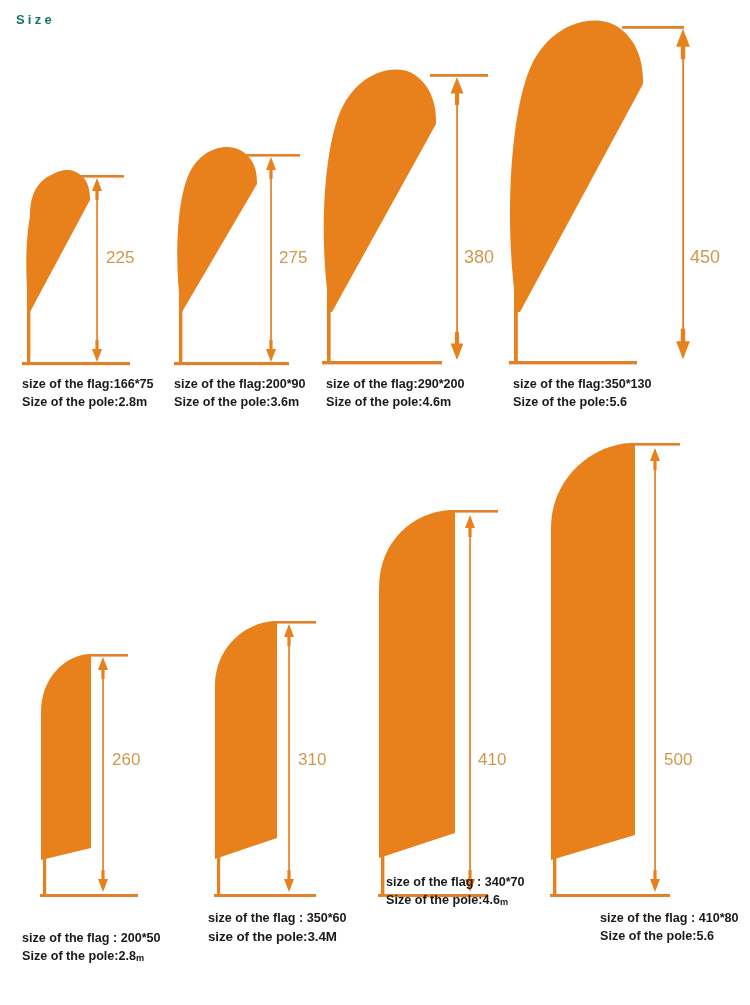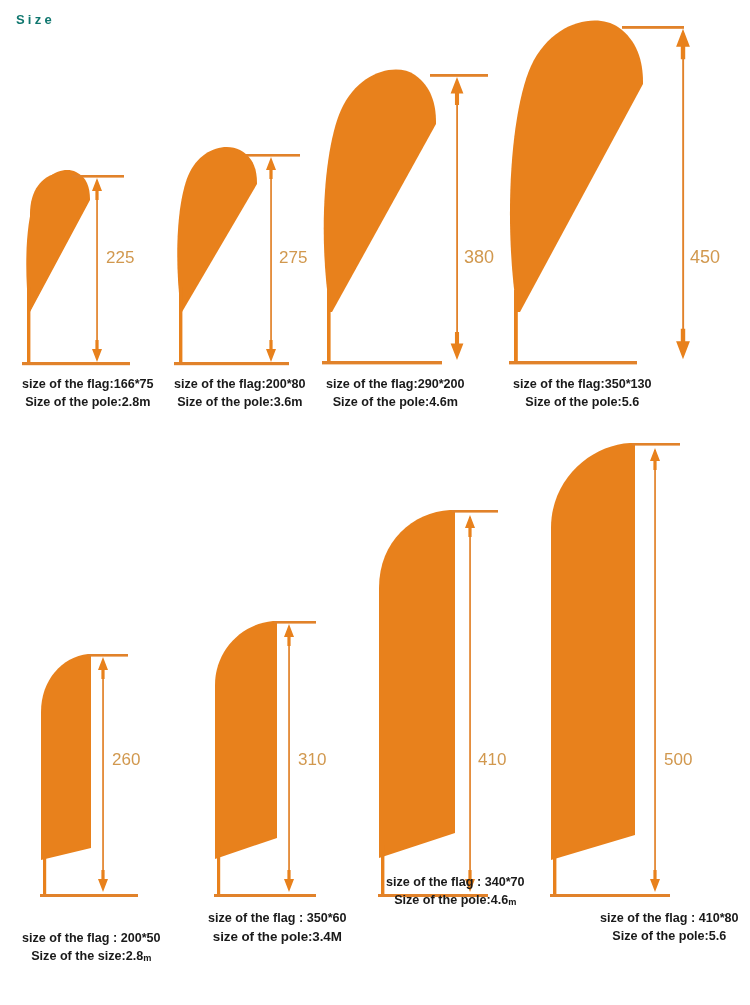--- a/index.html
+++ b/index.html
@@ -39,21 +39,20 @@
     position: absolute;
     color: #1a1a1a;
     font-family: "Liberation Sans", sans-serif;
     font-weight: bold;
     font-size: 12.6px;
     line-height: 17.5px;
     white-space: nowrap;
   }
   .label-block .ln {
     display: block;
-    text-align: center;
   }
   .label-block.alt-pole .ln2 {
     font-size: 13.4px;
     letter-spacing: -0.1px;
   }
   .sub-m {
     font-size: 9.2px;
     vertical-align: baseline;
     position: relative;
     top: 1px;
@@ -195,35 +194,35 @@
   <text x="298" y="765" fill="#D1984E" font-family="Liberation Sans, sans-serif" font-size="17">310</text>
   <text x="478" y="765" fill="#D1984E" font-family="Liberation Sans, sans-serif" font-size="17">410</text>
   <text x="664" y="765" fill="#D1984E" font-family="Liberation Sans, sans-serif" font-size="17">500</text>
 </svg>
 
 <div class="label-block" style="left:22px; top:376px;">
   <span class="ln ln1">size of the flag:166*75</span>
   <span class="ln ln2">Size of the pole:2.8m</span>
 </div>
 <div class="label-block" style="left:174px; top:376px;">
-  <span class="ln ln1">size of the flag:200*80</span>
+  <span class="ln ln1">size of the flag:200*90</span>
   <span class="ln ln2">Size of the pole:3.6m</span>
 </div>
 <div class="label-block" style="left:326px; top:376px;">
   <span class="ln ln1">size of the flag:290*200</span>
   <span class="ln ln2">Size of the pole:4.6m</span>
 </div>
 <div class="label-block" style="left:513px; top:376px;">
   <span class="ln ln1">size of the flag:350*130</span>
   <span class="ln ln2">Size of the pole:5.6</span>
 </div>
 
 <div class="label-block" style="left:22px; top:910px;margin-top:20px;">
   <span class="ln ln1">size of the flag : 200*50</span>
-  <span class="ln ln2"><span>Size of the size:2.8</span><span class="sub-m">m</span></span>
+  <span class="ln ln2"><span>Size of the pole:2.8</span><span class="sub-m">m</span></span>
 </div>
 <div class="label-block alt-pole" style="left:208px; top:910px;">
   <span class="ln ln1">size of the flag : 350*60</span>
   <span class="ln ln2"><span>size of the pole:3.4M</span><span class="sub-m"></span></span>
 </div>
 <div class="label-block" style="left:386px; top:874px;">
   <span class="ln ln1">size of the flag : 340*70</span>
   <span class="ln ln2"><span>Size of the pole:4.6</span><span class="sub-m">m</span></span>
 </div>
 <div class="label-block" style="left:566px; top:910px;margin-left:34px;">

